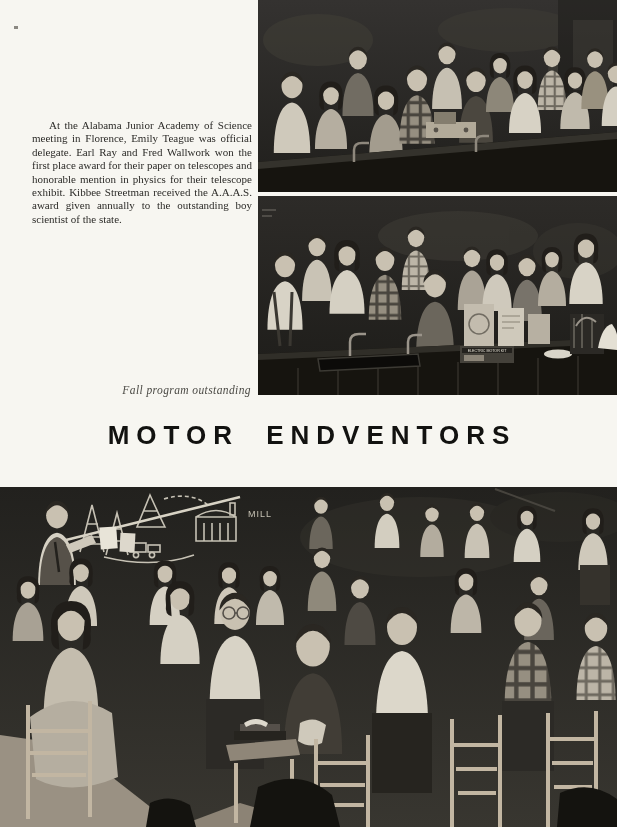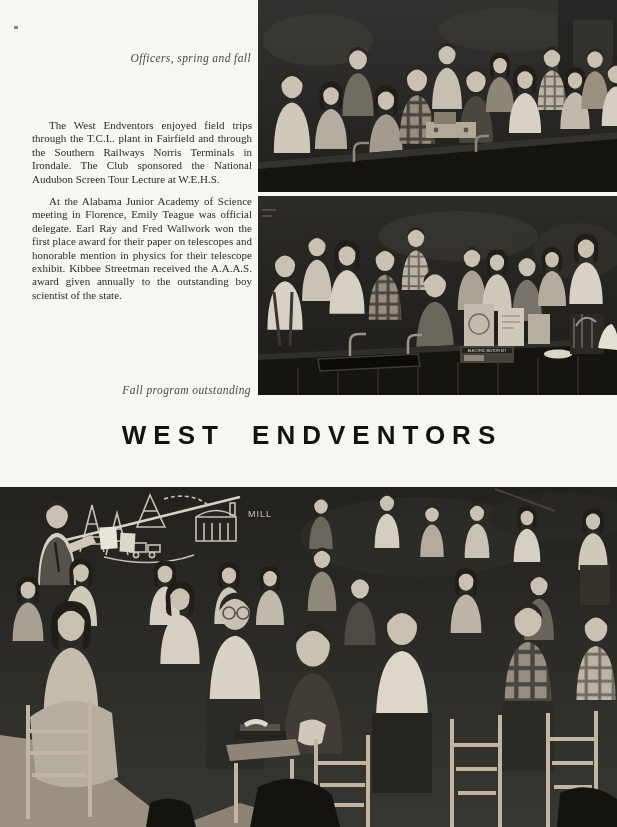--- a/index.html
+++ b/index.html
@@ -94,24 +94,22 @@
         <path d="M12 13 A 8 9 0 0 1 28 13 Q24 7 20 7 Q16 7 12 13 Z" fill="#2a2722"></path>
       </symbol>
       <symbol id="pboyplaid2" viewBox="0 0 40 62">
         <path d="M7 62 C7 40 12 27 20 26 C28 27 33 40 33 62 Z" fill="url(#plaid2)"></path>
         <ellipse cx="20" cy="14" rx="7.5" ry="9" fill="#c9c1b1"></ellipse>
         <path d="M12 13 A 8 9 0 0 1 28 13 Q24 7 20 7 Q16 7 12 13 Z" fill="#2a2722"></path>
       </symbol>
     </defs>
   </svg>
 
-  <div class="caption caption-right cap-top">Officers, spring and fall</div>
 
   <div class="bodytext">
-    <p>The West Endventors enjoyed field trips through the T.C.I.. plant in Fairfield and through the Southern Railways Norris Terminals in Irondale. The Club sponsored the National Audubon Screen Tour Lecture at W.E.H.S.</p>
     <p>At the Alabama Junior Academy of Science meeting in Florence, Emily Teague was official delegate. Earl Ray and Fred Wallwork won the first place award for their paper on telescopes and honorable mention in physics for their telescope exhibit. Kibbee Streetman received the A.A.A.S. award given annually to the outstanding boy scientist of the state.</p>
   </div>
 
   <div class="caption caption-right cap-bottom">Fall program outstanding</div>
 
   <svg id="photo-top" class="photo" width="359" height="192" viewBox="0 0 359 192">
     <rect width="359" height="192" fill="url(#board1)"></rect>
     <g opacity=".45">
       <ellipse cx="60" cy="40" rx="55" ry="26" fill="#444239"></ellipse>
       <ellipse cx="250" cy="30" rx="70" ry="22" fill="#403e36"></ellipse>
@@ -197,21 +195,21 @@
       <ellipse cx="300" cy="158" rx="14" ry="4.5" fill="#d9d5c9"></ellipse>
       <g>
         <rect x="312" y="118" width="34" height="40" fill="#2b2925"></rect>
         <path d="M316 122 v30 M324 118 v34 M334 124 v28" stroke="#6e6960" stroke-width="1.5"></path>
         <path d="M318 130 q8 -14 20 -4" stroke="#9a948a" stroke-width="2" fill="none"></path>
       </g>
       <path d="M340 152 q4 -22 14 -24 q8 10 5 26 Z" fill="#e4e0d4"></path>
     </g>
   </svg>
 
-  <div class="headline">WEST ENDVENTORS</div>
+  <div class="headline">MOTOR ENDVENTORS</div>
 
 
   <svg id="photo-bottom" class="photo" width="617" height="340" viewBox="0 0 617 340">
     <rect width="617" height="340" fill="url(#board3)"></rect>
     <g opacity=".35">
       <ellipse cx="420" cy="50" rx="120" ry="40" fill="#3a3831"></ellipse>
       <ellipse cx="560" cy="30" rx="70" ry="25" fill="#33312a"></ellipse>
       <path d="M495 2 l60 22" stroke="#8a8478" stroke-width="2"></path>
     </g>
     <g stroke="#d4cfc1" stroke-width="1.6" fill="none" opacity=".92">

